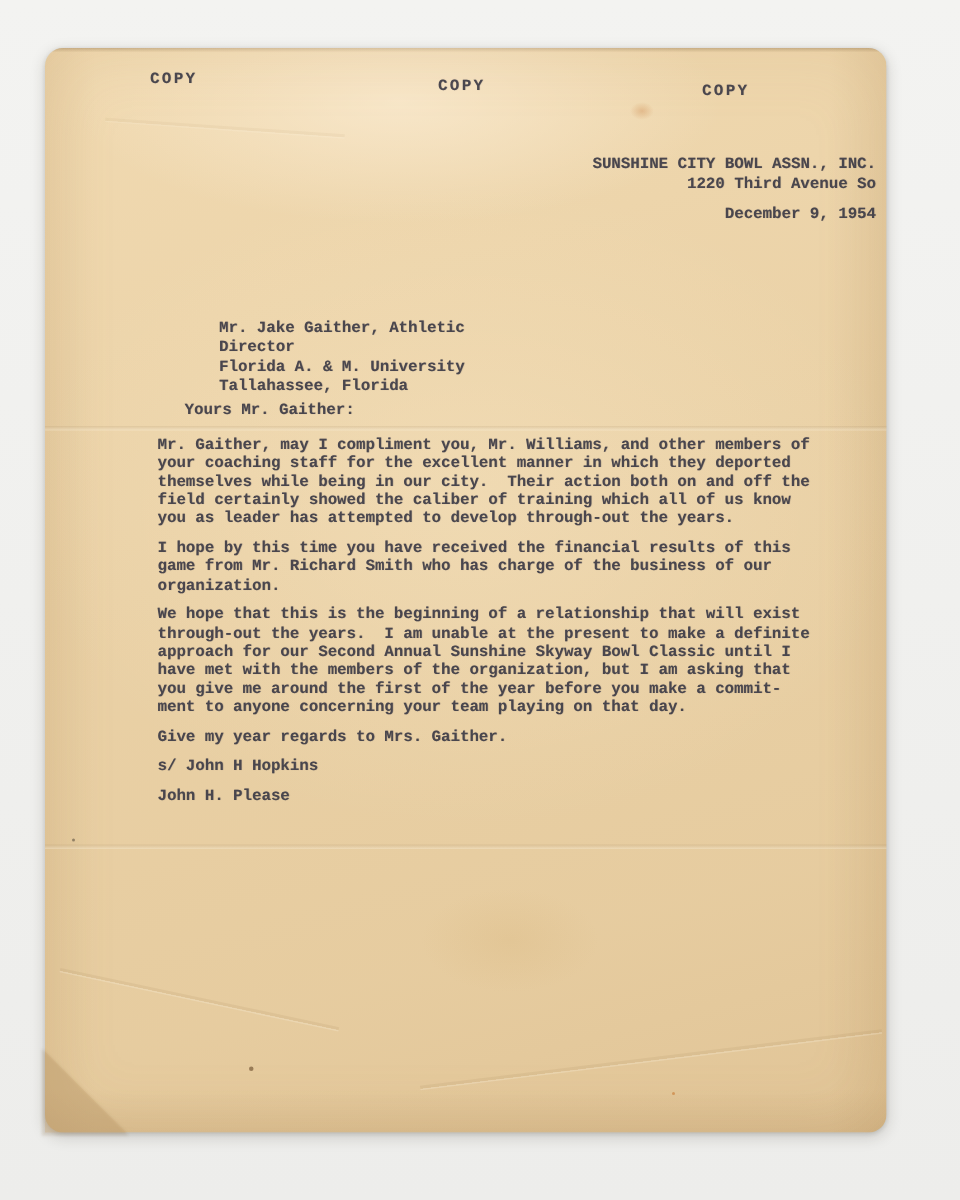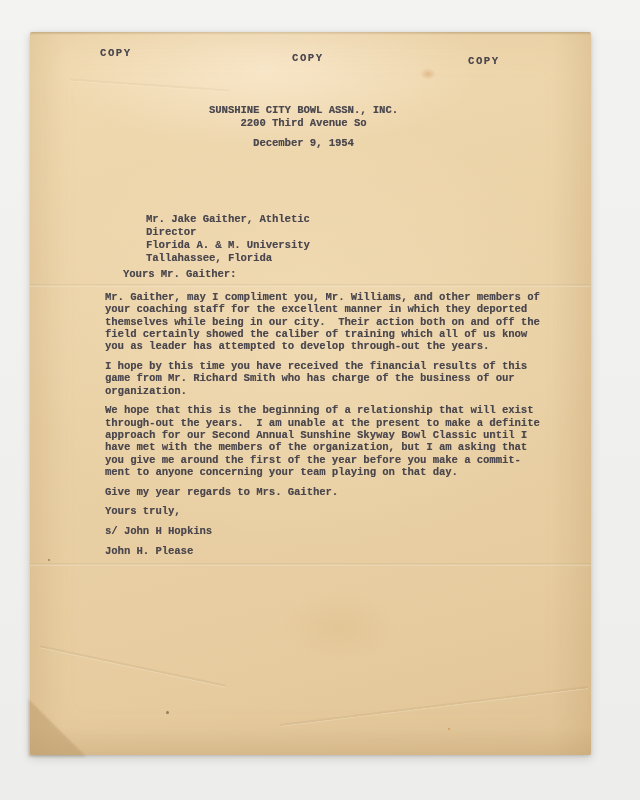--- a/index.html
+++ b/index.html
@@ -21,37 +21,37 @@
     background-image:
       radial-gradient(ellipse 55% 16% at 42% 5%, rgba(255,243,223,0.55), rgba(255,243,223,0) 70%),
       radial-gradient(ellipse 70% 40% at 50% 42%, rgba(255,240,210,0.28), rgba(255,240,210,0) 75%),
       linear-gradient(to right, rgba(165,130,80,0.10) 0%, rgba(165,130,80,0) 6%, rgba(165,130,80,0) 93%, rgba(165,130,80,0.13) 100%),
       linear-gradient(to bottom, rgba(110,82,46,0.30) 0px, rgba(110,82,46,0) 3px, rgba(120,90,50,0) 96%, rgba(150,115,70,0.14) 100%),
       linear-gradient(165deg, rgba(255,236,200,0.35) 0%, rgba(240,215,170,0.10) 45%, rgba(210,175,120,0.12) 78%, rgba(195,155,100,0.22) 100%);
     box-shadow:
       0 3px 10px rgba(45,40,28,0.18),
       0 1px 3px rgba(45,40,28,0.14),
       inset 0 0 48px rgba(190,150,95,0.16);
-    border-radius: 2px;
+    border-radius: 12px;
   }
   .typed {
     color: var(--ink);
     font-size: 10.5px;
     font-weight: 700;
     letter-spacing: 0;
     text-shadow: 0.3px 0.3px 0.5px rgba(64,62,72,0.5);
     opacity: 0.94;
     white-space: pre-wrap;
   }
   .copy-stamp { position: absolute; letter-spacing: 1.6px; }
   .copy-1 { left: 70px;  top: 15px; }
   .copy-2 { left: 262px; top: 20px; }
   .copy-3 { left: 438px; top: 23px; }
 
-  .letterhead { position: absolute; top: 72px; left: 0; width: 100%; text-align: center; transform: translateX(-7px); }
+  .letterhead { position: absolute; top: 72px; left: 0; width: 100%; text-align: right; transform: translateX(-7px); }
   .letterhead .lh-line { line-height: 13px; }
   .letter-date { margin-top: 7px; line-height: 13px; }
 
   .recipient  { position: absolute; left: 93px; top: 181px; line-height: 13px; margin-left: 23px; }
   .salutation { position: absolute; left: 93px; top: 236px; line-height: 13px; }
 
   .letter-body { position: absolute; left: 75px; top: 259px; width: 465px; }
   .letter-body p { line-height: 12.3px; margin-bottom: 7.5px; }
 
   
@@ -83,21 +83,21 @@
 <body>
 
 <div class="paper">
 
   <span class="typed copy-stamp copy-1">COPY</span>
   <span class="typed copy-stamp copy-2">COPY</span>
   <span class="typed copy-stamp copy-3">COPY</span>
 
   <div class="letterhead">
     <div class="typed lh-line">SUNSHINE CITY BOWL ASSN., INC.</div>
-    <div class="typed lh-line">2200 Third Avenue So</div>
+    <div class="typed lh-line">1220 Third Avenue So</div>
     <div class="typed letter-date">December 9, 1954</div>
   </div>
 
   <div class="typed recipient">Mr. Jake Gaither, Athletic
 Director
 Florida A. &amp; M. University
 Tallahassee, Florida</div>
   <div class="typed salutation">Yours Mr. Gaither:</div>
 
   <div class="letter-body">
@@ -109,21 +109,20 @@
     <p class="typed">I hope by this time you have received the financial results of this
 game from Mr. Richard Smith who has charge of the business of our
 organization.</p>
     <p class="typed">We hope that this is the beginning of a relationship that will exist
 through-out the years.  I am unable at the present to make a definite
 approach for our Second Annual Sunshine Skyway Bowl Classic until I
 have met with the members of the organization, but I am asking that
 you give me around the first of the year before you make a commit-
 ment to anyone concerning your team playing on that day.</p>
     <p class="typed">Give my year regards to Mrs. Gaither.</p>
-    <p class="typed">Yours truly,</p>
     <p class="typed">s/ John H Hopkins</p>
     <p class="typed">John H. Please</p>
   </div>
 
   <div class="fold-crease fold-top"></div>
   <div class="fold-crease fold-bottom"></div>
   <div class="crease-diag crease-br"></div>
   <div class="crease-diag crease-bl"></div>
   <div class="crease-diag crease-tl"></div>
   <div class="corner-fold-line"></div>

